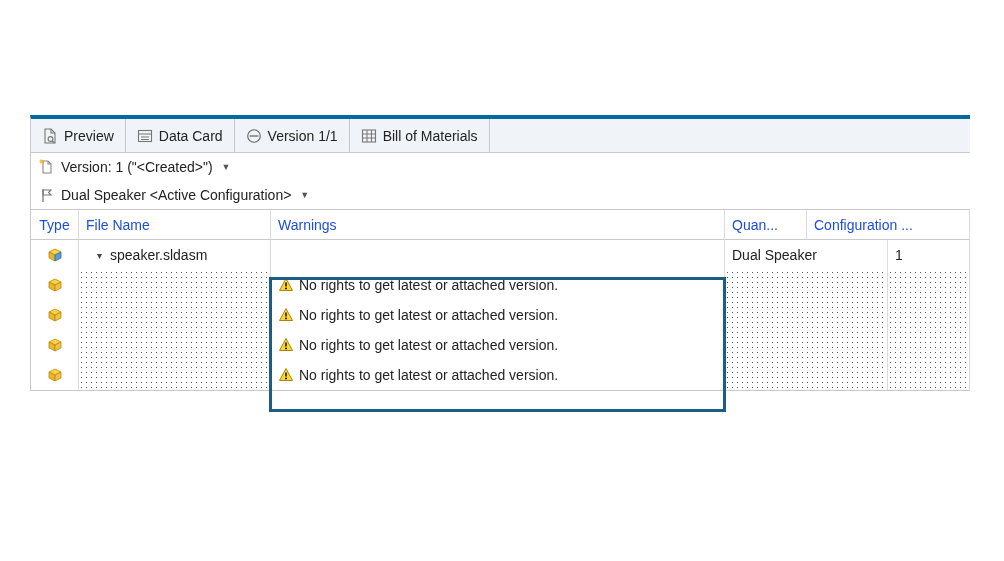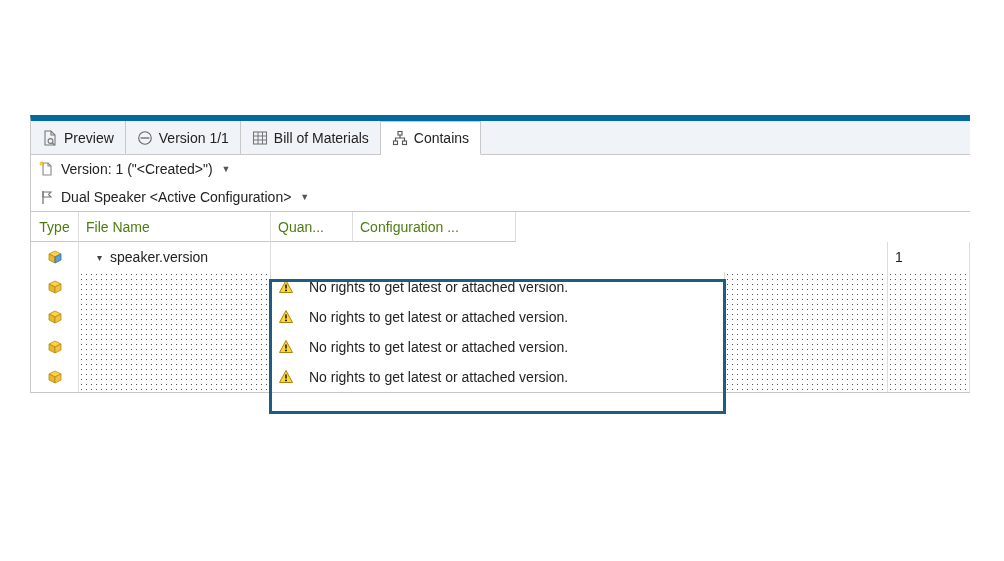--- a/index.html
+++ b/index.html
@@ -6,21 +6,21 @@
     body {
       margin: 0;
       padding: 115px 30px 40px 30px;
       font-family: "Segoe UI", Tahoma, sans-serif;
       font-size: 14px;
       color: #222;
       background: #fff;
     }
     .panel {
       width: 940px;
-      border-top: 6px solid #0369a1;
+      border-top: 4px solid #0369a1;
       border-left: 1px solid #c9c9c9;
       border-bottom: 1px solid #c9c9c9;
     }
     
     .tabs {
       display: flex;
       align-items: stretch;
       background: #f0f3f7;
       border-bottom: 1px solid #c9c9c9;
       height: 34px;
@@ -57,21 +57,21 @@
       border-top: 1px solid #c9c9c9;
     }
     .grid-row {
       display: flex;
       height: 30px;
       align-items: stretch;
     }
     .hdr .cell {
       background: #fff;
       font-weight: 400;
-      color: #4d7c0f;
+      color: #1d4ed8;
       border-bottom: 1px solid #c9c9c9;
     }
     .cell {
       border-right: 1px solid #dcdcdc;
       padding: 0 7px;
       display: flex;
       align-items: center;
       overflow: hidden;
       white-space: nowrap;
     }
@@ -80,21 +80,21 @@
     .c-warn   { flex: 1 1 auto; }
     .c-cfg    { width: 163px; flex: 0 0 163px; }
     .c-qty    { width: 82px;  flex: 0 0 82px; }
     .dotted {
       background-image: radial-gradient(#555 0.6px, transparent 0.6px);
       background-size: 5px 5px;
       background-position: 0 0;
     }
     .row-indent { padding-left: 18px; gap:6px;}
     .tree-caret { font-size: 10px; color:#444; margin-right:2px;}
-    .warn-cell-content { display:flex; align-items:flex-end; gap:15px; }
+    .warn-cell-content { display:flex; align-items:flex-end; gap:5px; }
     .warn-ico { width:16px; height:16px; flex:0 0 16px;}
     
     .highlight-box {
       position: absolute;
       border: 3px solid #1b5d84;
       pointer-events: none;
     }
     .panel { position: relative; }
   </style>
 </head>
@@ -104,46 +104,46 @@
 
   <div class="tabs">
     <div class="tab">
       <svg class="tab-ico" viewBox="0 0 16 16">
         <path d="M3 1h6l4 4v10H3z" fill="none" stroke="#777" stroke-width="1.1"></path>
         <circle cx="8.5" cy="11" r="2.4" fill="none" stroke="#777" stroke-width="1.1"></circle>
         <line x1="10.2" y1="12.7" x2="12.5" y2="15" stroke="#777" stroke-width="1.3"></line>
         <path d="M9 1v4h4" fill="none" stroke="#777" stroke-width="1.1"></path>
       </svg>
       <span>Preview</span>
+    </div>
+    <div class="tab">
+      <svg class="tab-ico" viewBox="0 0 16 16">
+        <rect x="1.5" y="2.5" width="13" height="11" fill="none" stroke="#777" stroke-width="1.1"></rect>
+        <line x1="1.5" y1="6" x2="14.5" y2="6" stroke="#777"></line>
+        <line x1="4" y1="9" x2="12" y2="9" stroke="#777"></line>
+        <line x1="4" y1="11.5" x2="12" y2="11.5" stroke="#777"></line>
+      </svg>
+      <span>Data Card</span>
     </div>
     <div class="tab">
       <svg class="tab-ico" viewBox="0 0 16 16">
         <circle cx="8" cy="8" r="6.3" fill="none" stroke="#666" stroke-width="1.1"></circle>
         <line x1="3.5" y1="8" x2="12.5" y2="8" stroke="#666" stroke-width="1.3"></line>
       </svg>
       <span>Version 1/1</span>
     </div>
     <div class="tab">
       <svg class="tab-ico" viewBox="0 0 16 16">
         <rect x="1.5" y="2" width="13" height="12" fill="none" stroke="#777" stroke-width="1.1"></rect>
         <line x1="1.5" y1="6" x2="14.5" y2="6" stroke="#777"></line>
         <line x1="1.5" y1="10" x2="14.5" y2="10" stroke="#777"></line>
         <line x1="6" y1="2" x2="6" y2="14" stroke="#777"></line>
         <line x1="10.5" y1="2" x2="10.5" y2="14" stroke="#777"></line>
       </svg>
       <span>Bill of Materials</span>
-    </div>
-    <div class="tab active">
-      <svg class="tab-ico" viewBox="0 0 16 16">
-        <rect x="6" y="1.5" width="4" height="3.5" fill="none" stroke="#555" stroke-width="1.1"></rect>
-        <rect x="1.5" y="11" width="4" height="3.5" fill="none" stroke="#555" stroke-width="1.1"></rect>
-        <rect x="10.5" y="11" width="4" height="3.5" fill="none" stroke="#555" stroke-width="1.1"></rect>
-        <path d="M8 5v3M8 8H3.5v3M8 8h4.5v3" fill="none" stroke="#555" stroke-width="1.1"></path>
-      </svg>
-      <span>Contains</span>
     </div>
   </div>
 
   <div class="subrow">
     <svg class="tab-ico" viewBox="0 0 16 16">
       <path d="M4 2h5l3 3v9H4z" fill="none" stroke="#888" stroke-width="1.1"></path>
       <path d="M9 2v3h3" fill="none" stroke="#888" stroke-width="1.1"></path>
       <path d="M3 1l-1.3 1.3M3 1l1.3 1.3M3 1v2.6M1.7 3.6L3 2.3 4.3 3.6" fill="none" stroke="#d9a400" stroke-width="1"></path>
       <circle cx="2.5" cy="2.4" r="1.6" fill="#ffd54a" stroke="#d9a400" stroke-width="0.6" opacity="0.9"></circle>
     </svg>
@@ -158,37 +158,39 @@
     </svg>
     <span>Dual Speaker &lt;Active Configuration&gt;</span>
     <span class="dd-caret">▼</span>
   </div>
 
   <div class="grid">
 
     <div class="grid-row hdr">
       <div class="cell c-type">Type</div>
       <div class="cell c-file">File Name</div>
+      <div class="cell c-warn">Warnings</div>
       <div class="cell c-qty">Quan...</div>
       <div class="cell c-cfg">Configuration ...</div>
     </div>
 
     <div class="grid-row">
       <div class="cell c-type">
         <svg width="18" height="18" viewBox="0 0 18 18">
           <path d="M3 6l6-3 6 3-6 3z" fill="#ffd24a" stroke="#b98c00" stroke-width="0.8"></path>
           <path d="M3 6v6l6 3V9z" fill="#e6b733" stroke="#b98c00" stroke-width="0.8"></path>
           <path d="M15 6v6l-6 3V9z" fill="#5aa0d8" stroke="#2d6ca2" stroke-width="0.8"></path>
         </svg>
       </div>
       <div class="cell c-file row-indent">
         <span class="tree-caret">▾</span>
-        <span>speaker.version</span>
+        <span>speaker.sldasm</span>
       </div>
       <div class="cell c-warn"></div>
+      <div class="cell c-cfg">Dual Speaker</div>
       <div class="cell c-qty">1</div>
     </div>
 
     <div class="grid-row">
       <div class="cell c-type">
         <svg width="18" height="18" viewBox="0 0 18 18">
           <path d="M3 6l6-3 6 3-6 3z" fill="#ffd24a" stroke="#b98c00" stroke-width="0.8"></path>
           <path d="M3 6v6l6 3V9z" fill="#e6b733" stroke="#b98c00" stroke-width="0.8"></path>
           <path d="M15 6v6l-6 3V9z" fill="#f0c14a" stroke="#b98c00" stroke-width="0.8"></path>
         </svg>

